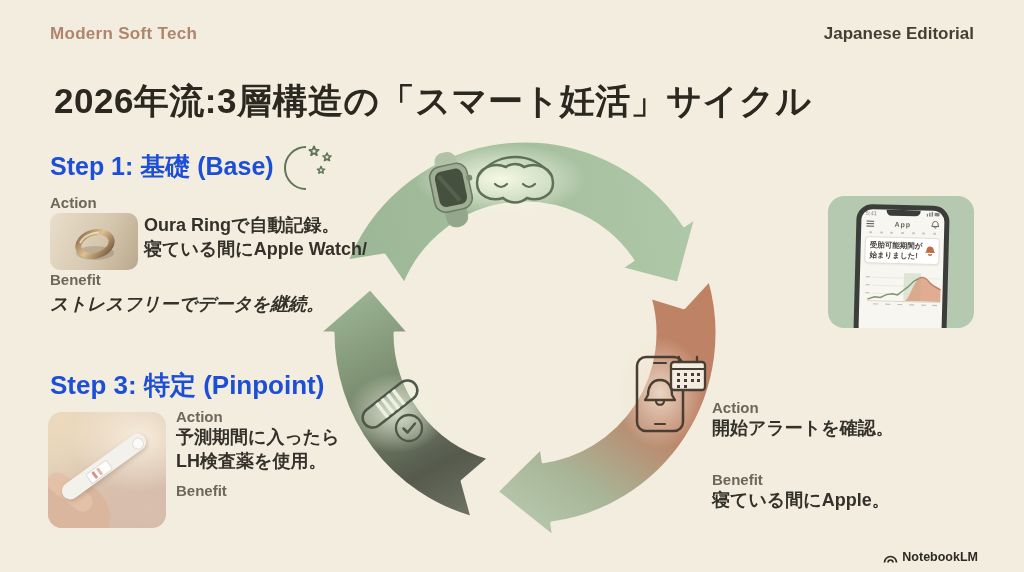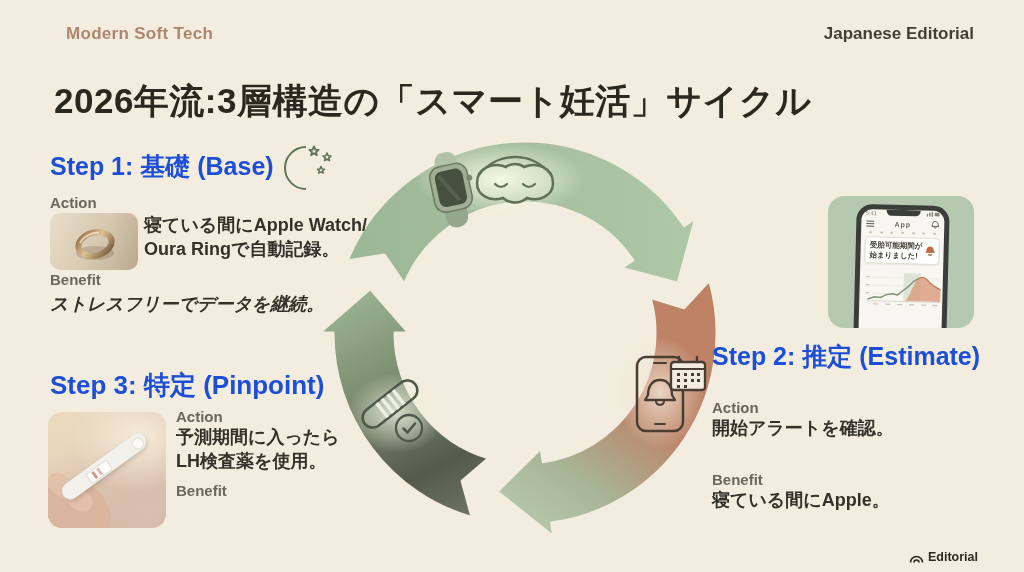--- a/index.html
+++ b/index.html
@@ -1,19 +1,19 @@
 <!DOCTYPE html>
 <html><head>
 <meta charset="utf-8">
 <style>
   html,body{margin:0;padding:0;}
   body{width:1024px;height:572px;overflow:hidden;font-family:"Liberation Sans","DejaVu Sans",sans-serif;}
   #stage{position:relative;width:1024px;height:572px;background:#f2edde;overflow:hidden;}
   .abs{position:absolute;}
-  .brand{left:66px;top:24px;font-size:17px;font-weight:600;color:#b0856d;letter-spacing:.3px;}
+  .brand{left:50px;top:24px;font-size:17px;font-weight:600;color:#b0856d;letter-spacing:.3px;}
   .styletag{right:50px;top:24px;font-size:17px;font-weight:600;color:#433f35;}
   .title{left:54px;top:78px;font-size:35px;font-weight:700;color:#2b2820;letter-spacing:.5px;white-space:nowrap;}
   .stephead{font-size:25px;font-weight:700;color:#1d4ed8;white-space:nowrap;}
   .lbl{font-size:15px;font-weight:700;color:#6c675a;}
   .jp{font-size:18px;font-weight:700;color:#33312a;line-height:24px;white-space:nowrap;}
   .jp span{display:block;}
   
   .ringimg{left:50px;top:213px;width:88px;height:57px;border-radius:10px;overflow:hidden;
     background:linear-gradient(115deg,#e9decb,#d6c8b0 55%,#b9a88d);}
   
@@ -177,22 +177,22 @@
         </linearGradient>
       </defs>
       <ellipse cx="45" cy="40" rx="19" ry="7" fill="rgba(90,70,40,0.22)"></ellipse>
       <g transform="rotate(-16 45 31)">
         <ellipse cx="45" cy="31" rx="17" ry="11.5" fill="none" stroke="url(#goldg)" stroke-width="6"></ellipse>
         <path d="M31,26 A16,10 0 0 1 52,21" fill="none" stroke="#f4e3c2" stroke-width="2" opacity="0.8"></path>
       </g>
     </svg>
   </div>
   <div class="abs jp" style="left:144px;top:213px;">
+    <span>Oura Ringで自動記録。</span>
     <span>寝ている間にApple Watch/</span>
-    <span>Oura Ringで自動記録。</span>
   </div>
   <div class="abs lbl" style="left:50px;top:271px;">Benefit</div>
   <div class="abs jp" style="left:50px;top:292px;font-style:italic;">ストレスフリーでデータを継続。</div>
 
   <div class="abs tile">
     <div class="phone">
       <div class="notch"></div>
       <div class="statusrow">
         <span>5:41</span>
         <svg width="14" height="5" viewBox="0 0 14 5">
@@ -250,21 +250,20 @@
           <rect x="10" y="34" width="5" height="1.2"></rect>
             <rect x="22" y="34" width="5" height="1.2"></rect>
             <rect x="34" y="34" width="5" height="1.2"></rect>
           <rect x="46" y="34" width="5" height="1.2"></rect>
             <rect x="58" y="34" width="5" height="1.2"></rect>
             <rect x="69" y="34" width="5" height="1.2"></rect>
         </g>
       </svg>
     </div>
   </div>
-  <div class="abs stephead" style="left:712px;top:340px;">Step 2: 推定 (Estimate)</div>
   <div class="abs lbl" style="left:712px;top:399px;">Action</div>
   <div class="abs jp" style="left:712px;top:416px;">
     <span>開始アラートを確認。</span>
   </div>
   <div class="abs lbl" style="left:712px;top:471px;">Benefit</div>
   <div class="abs jp" style="left:712px;top:488px;">寝ている間にApple。</div>
 
   <div class="abs stephead" style="left:50px;top:368px;font-size:26px;text-align:right;">Step 3: 特定 (Pinpoint)</div>
   <div class="abs photo">
     <div class="finger1"></div>
@@ -282,16 +281,16 @@
     <span>予測期間に入ったら</span>
     <span>LH検査薬を使用。</span>
   </div>
   <div class="abs lbl" style="left:176px;top:482px;">Benefit</div>
 
   <div class="abs footer">
     <svg width="15" height="13" viewBox="0 0 15 13">
       <path d="M1.5,11.5 A6,6 0 0 1 13.5,11.5" fill="none" stroke="#2e2b24" stroke-width="1.7"></path>
       <path d="M5,11.5 A2.5,2.5 0 0 1 10,11.5" fill="none" stroke="#2e2b24" stroke-width="1.7"></path>
     </svg>
-    <span>Editorial</span>
+    <span>NotebookLM</span>
   </div>
 
 </div>
 
 </body></html>

